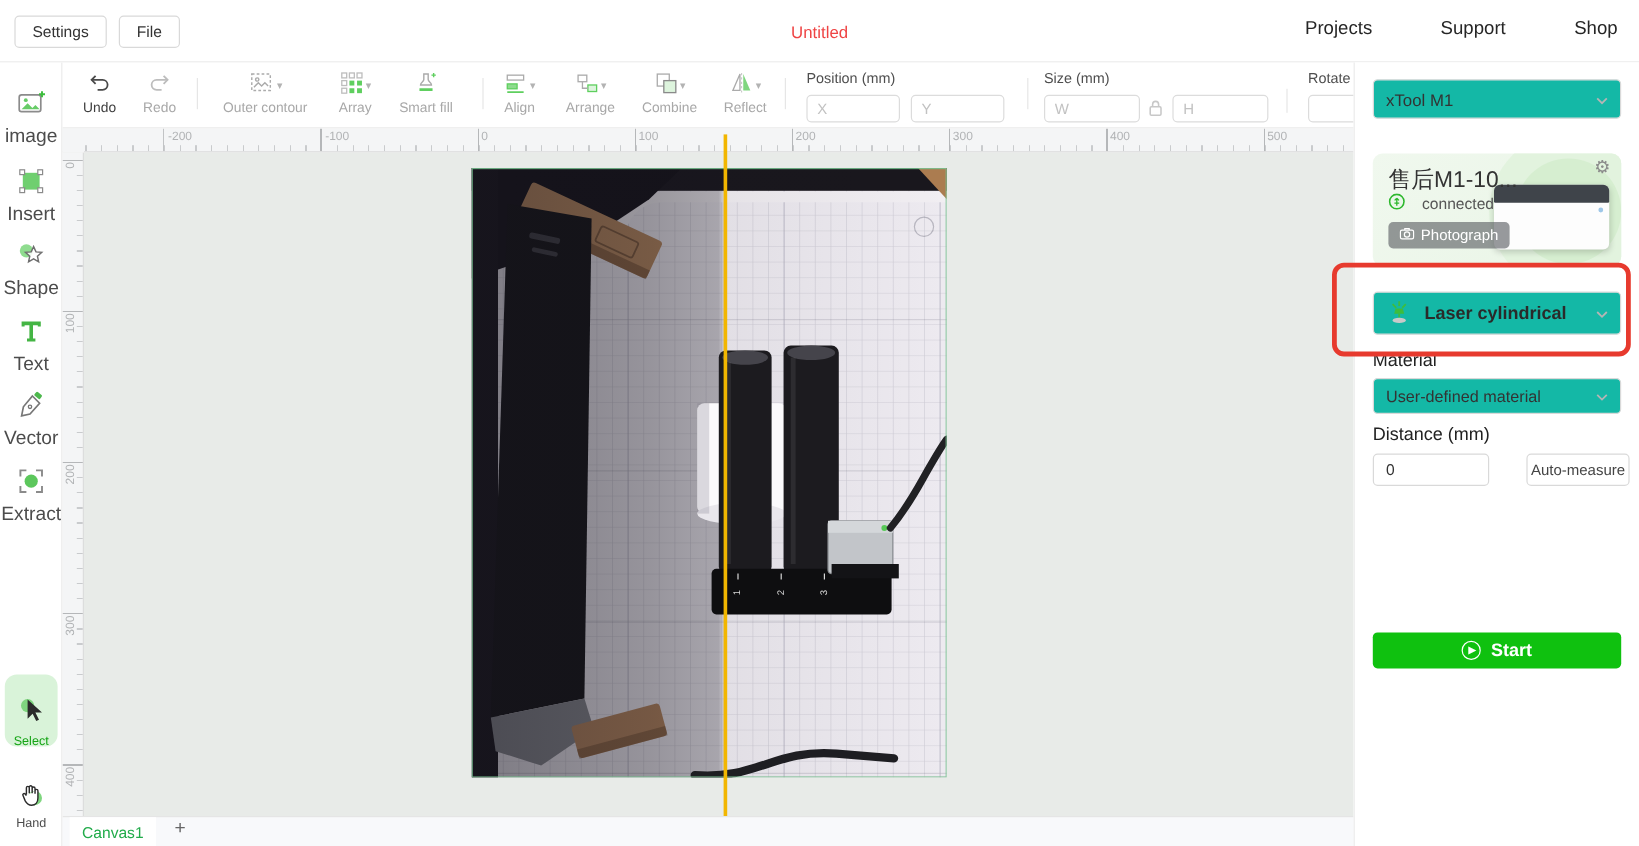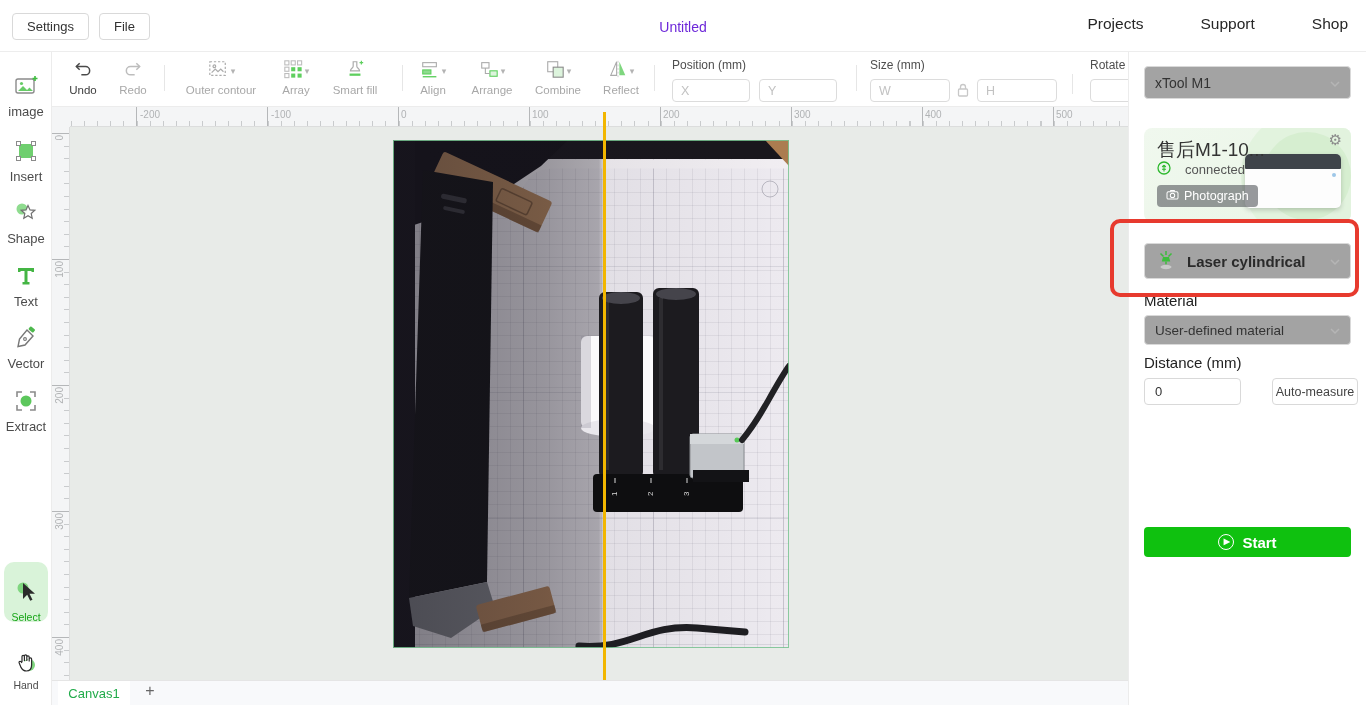--- a/index.html
+++ b/index.html
@@ -2,40 +2,40 @@
 <html><head>
 <meta charset="utf-8">
 <style>
   * { margin:0; padding:0; box-sizing:border-box; }
   html,body { width:1366px; height:705px; font-family:"Liberation Sans", sans-serif; background:#fff; }
   .page { position:relative; width:1366px; height:705px; overflow:hidden; background:#fff; }
 
   
   .topbar { position:absolute; left:0; top:0; width:1366px; height:52px; background:#fff; border-bottom:1px solid #ededed; z-index:20; }
   .tb-btn { position:absolute; top:13px; height:27px; padding:0 14px; border:1px solid #d9d9d9; border-radius:4px; background:#fff; font-size:13px; color:#333; display:flex; align-items:center; }
-  .doc-title { position:absolute; left:50%; top:19px; transform:translateX(-50%); font-size:14px; color:#6d28d9; }
+  .doc-title { position:absolute; left:50%; top:19px; transform:translateX(-50%); font-size:14px; color:#ef4444; }
   .topnav { position:absolute; right:18px; top:15px; display:flex; gap:34px; font-size:15.5px; color:#262626; }
   .topnav span { cursor:default;padding-left:23px; }
 
   
   .toolbar { position:absolute; left:52px; top:52px; width:1076px; height:55px; background:#fff; border-bottom:1px solid #ececec; overflow:hidden; z-index:10; }
   .tbtn { position:absolute; top:7px; text-align:center; }
   .tbtn .ic { height:24px; display:flex; align-items:center; justify-content:center; gap:2px; }
   .tbtn .lb { font-size:11.5px; color:#a8a8a8; margin-top:1px; white-space:nowrap; }
   .tbtn.enabled .lb { color:#3e3e3e; }
   .caret { font-size:9px; color:#b3b3b3; line-height:1; }
   .vsep { position:absolute; top:13px; width:1px; height:26px; background:#e6e6e6; }
   .grp-label { position:absolute; top:6px; font-size:12px; color:#4e4e4e; white-space:nowrap; }
   .tinput { position:absolute; top:27px; height:23px; border:1px solid #dcdcdc; border-radius:4px; font-size:12.5px; padding:0 8px; color:#333; background:#fff; font-family:"Liberation Sans",sans-serif; outline:none; }
   .tinput::placeholder { color:#c2c2c2; }
 
   
   .sidebar { position:absolute; left:0; top:52px; width:52px; height:653px; background:#fff; border-right:1px solid #ececec; z-index:15; }
   .side-item { position:absolute; left:0; width:52px; text-align:center; }
-  .side-item .slb { display:block; font-size:13px; color:#4c4c4c; margin-top:2px; }
+  .side-item .slb { display:block; font-size:16px; color:#4c4c4c; margin-top:2px; }
   .tool-chip { position:absolute; left:4px; width:44px; height:60px; background:#d9f3d9; border-radius:10px; text-align:center; padding-top:17px; }
   .tool-chip .slb { display:block; font-size:10.5px; color:#17a517; margin-top:2px; }
   .side-hand { position:absolute; left:0; width:52px; text-align:center; }
   .side-hand .slb { display:block; font-size:10.5px; color:#4c4c4c; margin-top:1px; }
 
   
   .hruler { position:absolute; left:52px; top:107px; width:1076px; height:20px; background:#f4f5f6;
     background-image:
       repeating-linear-gradient(to right, #b5b7b9 0 1px, transparent 1px 131px),
       repeating-linear-gradient(to right, #c9cbcd 0 1px, transparent 1px 13.1px);
@@ -60,21 +60,21 @@
   .photo { position:absolute; left:323px; top:13px; width:396px; height:508px; }
   .guide-line { position:absolute; left:603px; top:112px; width:3px; height:568px; background:#f2b600; z-index:30; }
 
   
   .bottombar { position:absolute; left:52px; top:680px; width:1076px; height:25px; background:#f8f9fb; border-top:1px solid #e5e5e5; z-index:12; }
   .canvas-tab { position:absolute; left:6px; top:0; width:72px; height:24px; background:#fff; display:flex; align-items:center; justify-content:center; font-size:13px; color:#21ab4a; }
   .add-tab { position:absolute; left:88px; top:1px; font-size:16px; color:#666; width:20px; text-align:center; }
 
   
   .rpanel { position:absolute; left:1128px; top:52px; width:238px; height:653px; background:#fff; border-left:1px solid #ececec; z-index:40; }
-  .selbox { position:absolute; border:1px solid #d9d9d9; border-radius:4px; background:#a3a3a3; display:flex; align-items:center; padding:0 10px; font-size:14px; color:#333; }
+  .selbox { position:absolute; border:1px solid #d9d9d9; border-radius:4px; background:#14b8a6; display:flex; align-items:center; padding:0 10px; font-size:14px; color:#333; }
   .selbox .chev { margin-left:auto; }
   .card { position:absolute; left:15px; top:76px; width:207px; height:94px; border-radius:8px; background:linear-gradient(135deg,#f0f8ee 0%,#e9f5e6 100%); overflow:hidden; }
   .circ1 { position:absolute; right:-22px; top:-18px; width:132px; height:132px; border-radius:50%; background:#e2f3de; }
   .circ2 { position:absolute; right:0px; top:4px; width:88px; height:88px; border-radius:50%; background:#d6eed0; }
   .machine { position:absolute; right:10px; top:26px; width:96px; height:54px; background:#fdfdfd; border-radius:5px; box-shadow:0 2px 5px rgba(0,0,0,0.18); }
   .machine .lid { height:15px; background:#3f444a; border-radius:5px 5px 1px 1px; }
   .machine .dot { position:absolute; right:5px; top:19px; width:4px; height:4px; border-radius:50%; background:#9ec7e8; }
   .gear { position:absolute; right:9px; top:4px; font-size:15px; color:#8b8b8b; line-height:1; }
   .dev-name { position:absolute; left:13px; top:9px; font-size:19px; color:#333; }
   .dev-status { position:absolute; left:13px; top:33px; display:flex; align-items:center; gap:14px; font-size:13px; color:#555; }

